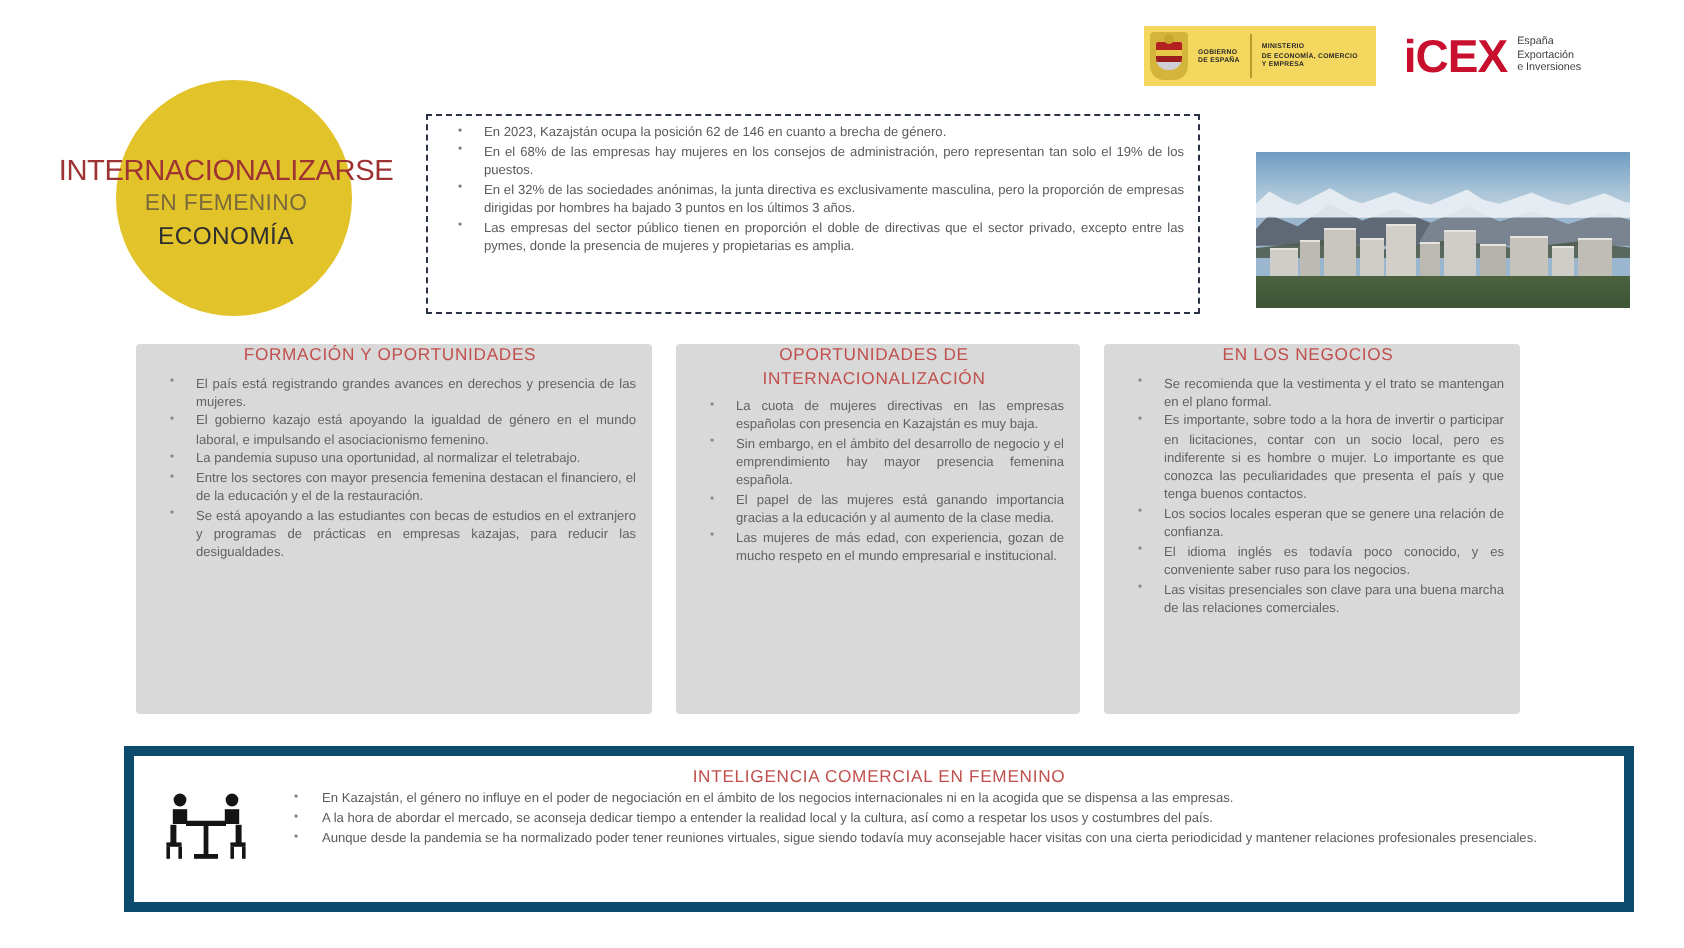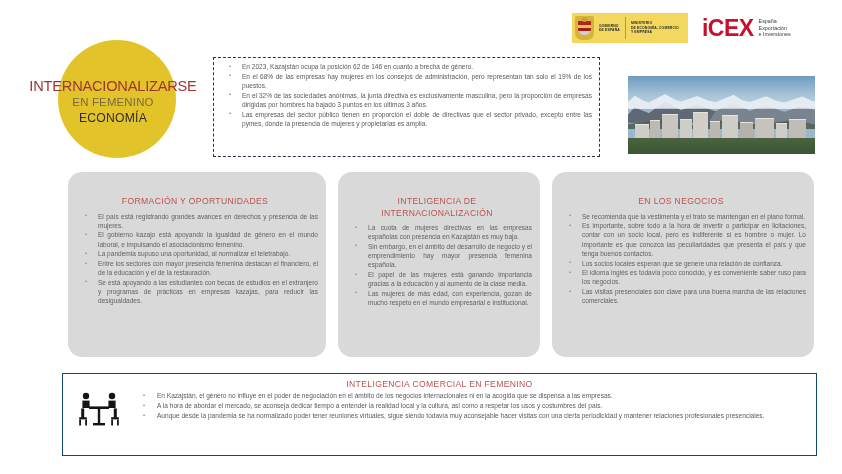--- a/index.html
+++ b/index.html
@@ -231,51 +231,51 @@
   }
   .ground {
     position: absolute; left:0; bottom:0; width:100%; height:20%;
     background: linear-gradient(180deg,#4c6340 0%, #3d5435 100%);
   }
 
   
   .card {
     position: absolute;
     background: #d9d9d9;
-    border-radius: 14px;
+    border-radius: 2px;
     box-sizing: border-box;
-    padding: 24px 8px 6px 4px;
+    padding: 0 8px 6px 4px;
   }
   .card h3 {
     margin: 0 0 4px 0;
     text-align: center;
     font-size: 8.6px;
     font-weight: normal;
     color: #c0504d;
     letter-spacing: .35px;
     line-height: 11.5px;
   }
   .card .bullets li {
     color: #626262;
     padding-left: 26px;
   }
   .card .bullets li::before { left: 13px; color: #8a8a8a; }
 
   #card-formacion  { left: 68px;  top: 172px; width: 258px; height: 185px; }
   #card-experiencias { left: 338px; top: 172px; width: 202px; height: 185px; }
-  #card-negocios   { left: 552px; top: 172px; width: 262px; height: 185px; }
+  #card-negocios   { left: 552px; top: 172px; width: 208px; height: 185px; }
 
   
   .bottom-box {
     position: absolute;
     left: 62px;
     top: 373px;
     width: 755px;
     height: 83px;
-    border: 1px solid #0c4a6e;
+    border: 5px solid #0c4a6e;
     background: #ffffff;
     box-sizing: border-box;
   }
   .bottom-box h3 {
     margin: 5px 0 2px 0;
     text-align: center;
     font-size: 8.6px;
     font-weight: normal;
     color: #c0504d;
     letter-spacing: .35px;
@@ -374,21 +374,21 @@
     <ul class="bullets">
       <li>El país está registrando grandes avances en derechos y presencia de las mujeres.</li>
       <li>El gobierno kazajo está apoyando la igualdad de género en el mundo laboral, e impulsando el asociacionismo femenino.</li>
       <li>La pandemia supuso una oportunidad, al normalizar el teletrabajo.</li>
       <li>Entre los sectores con mayor presencia femenina destacan el financiero, el de la educación y el de la restauración.</li>
       <li>Se está apoyando a las estudiantes con becas de estudios en el extranjero y programas de prácticas en empresas kazajas, para reducir las desigualdades.</li>
     </ul>
   </div>
 
   <div class="card" id="card-experiencias">
-    <h3>INTELIGENCIA DE INTERNACIONALIZACIÓN</h3>
+    <h3>OPORTUNIDADES DE INTERNACIONALIZACIÓN</h3>
     <ul class="bullets">
       <li>La cuota de mujeres directivas en las empresas españolas con presencia en Kazajstán es muy baja.</li>
       <li>Sin embargo, en el ámbito del desarrollo de negocio y el emprendimiento hay mayor presencia femenina española.</li>
       <li>El papel de las mujeres está ganando importancia gracias a la educación y al aumento de la clase media.</li>
       <li>Las mujeres de más edad, con experiencia, gozan de mucho respeto en el mundo empresarial e institucional.</li>
     </ul>
   </div>
 
   <div class="card" id="card-negocios">
     <h3>EN LOS NEGOCIOS</h3>

